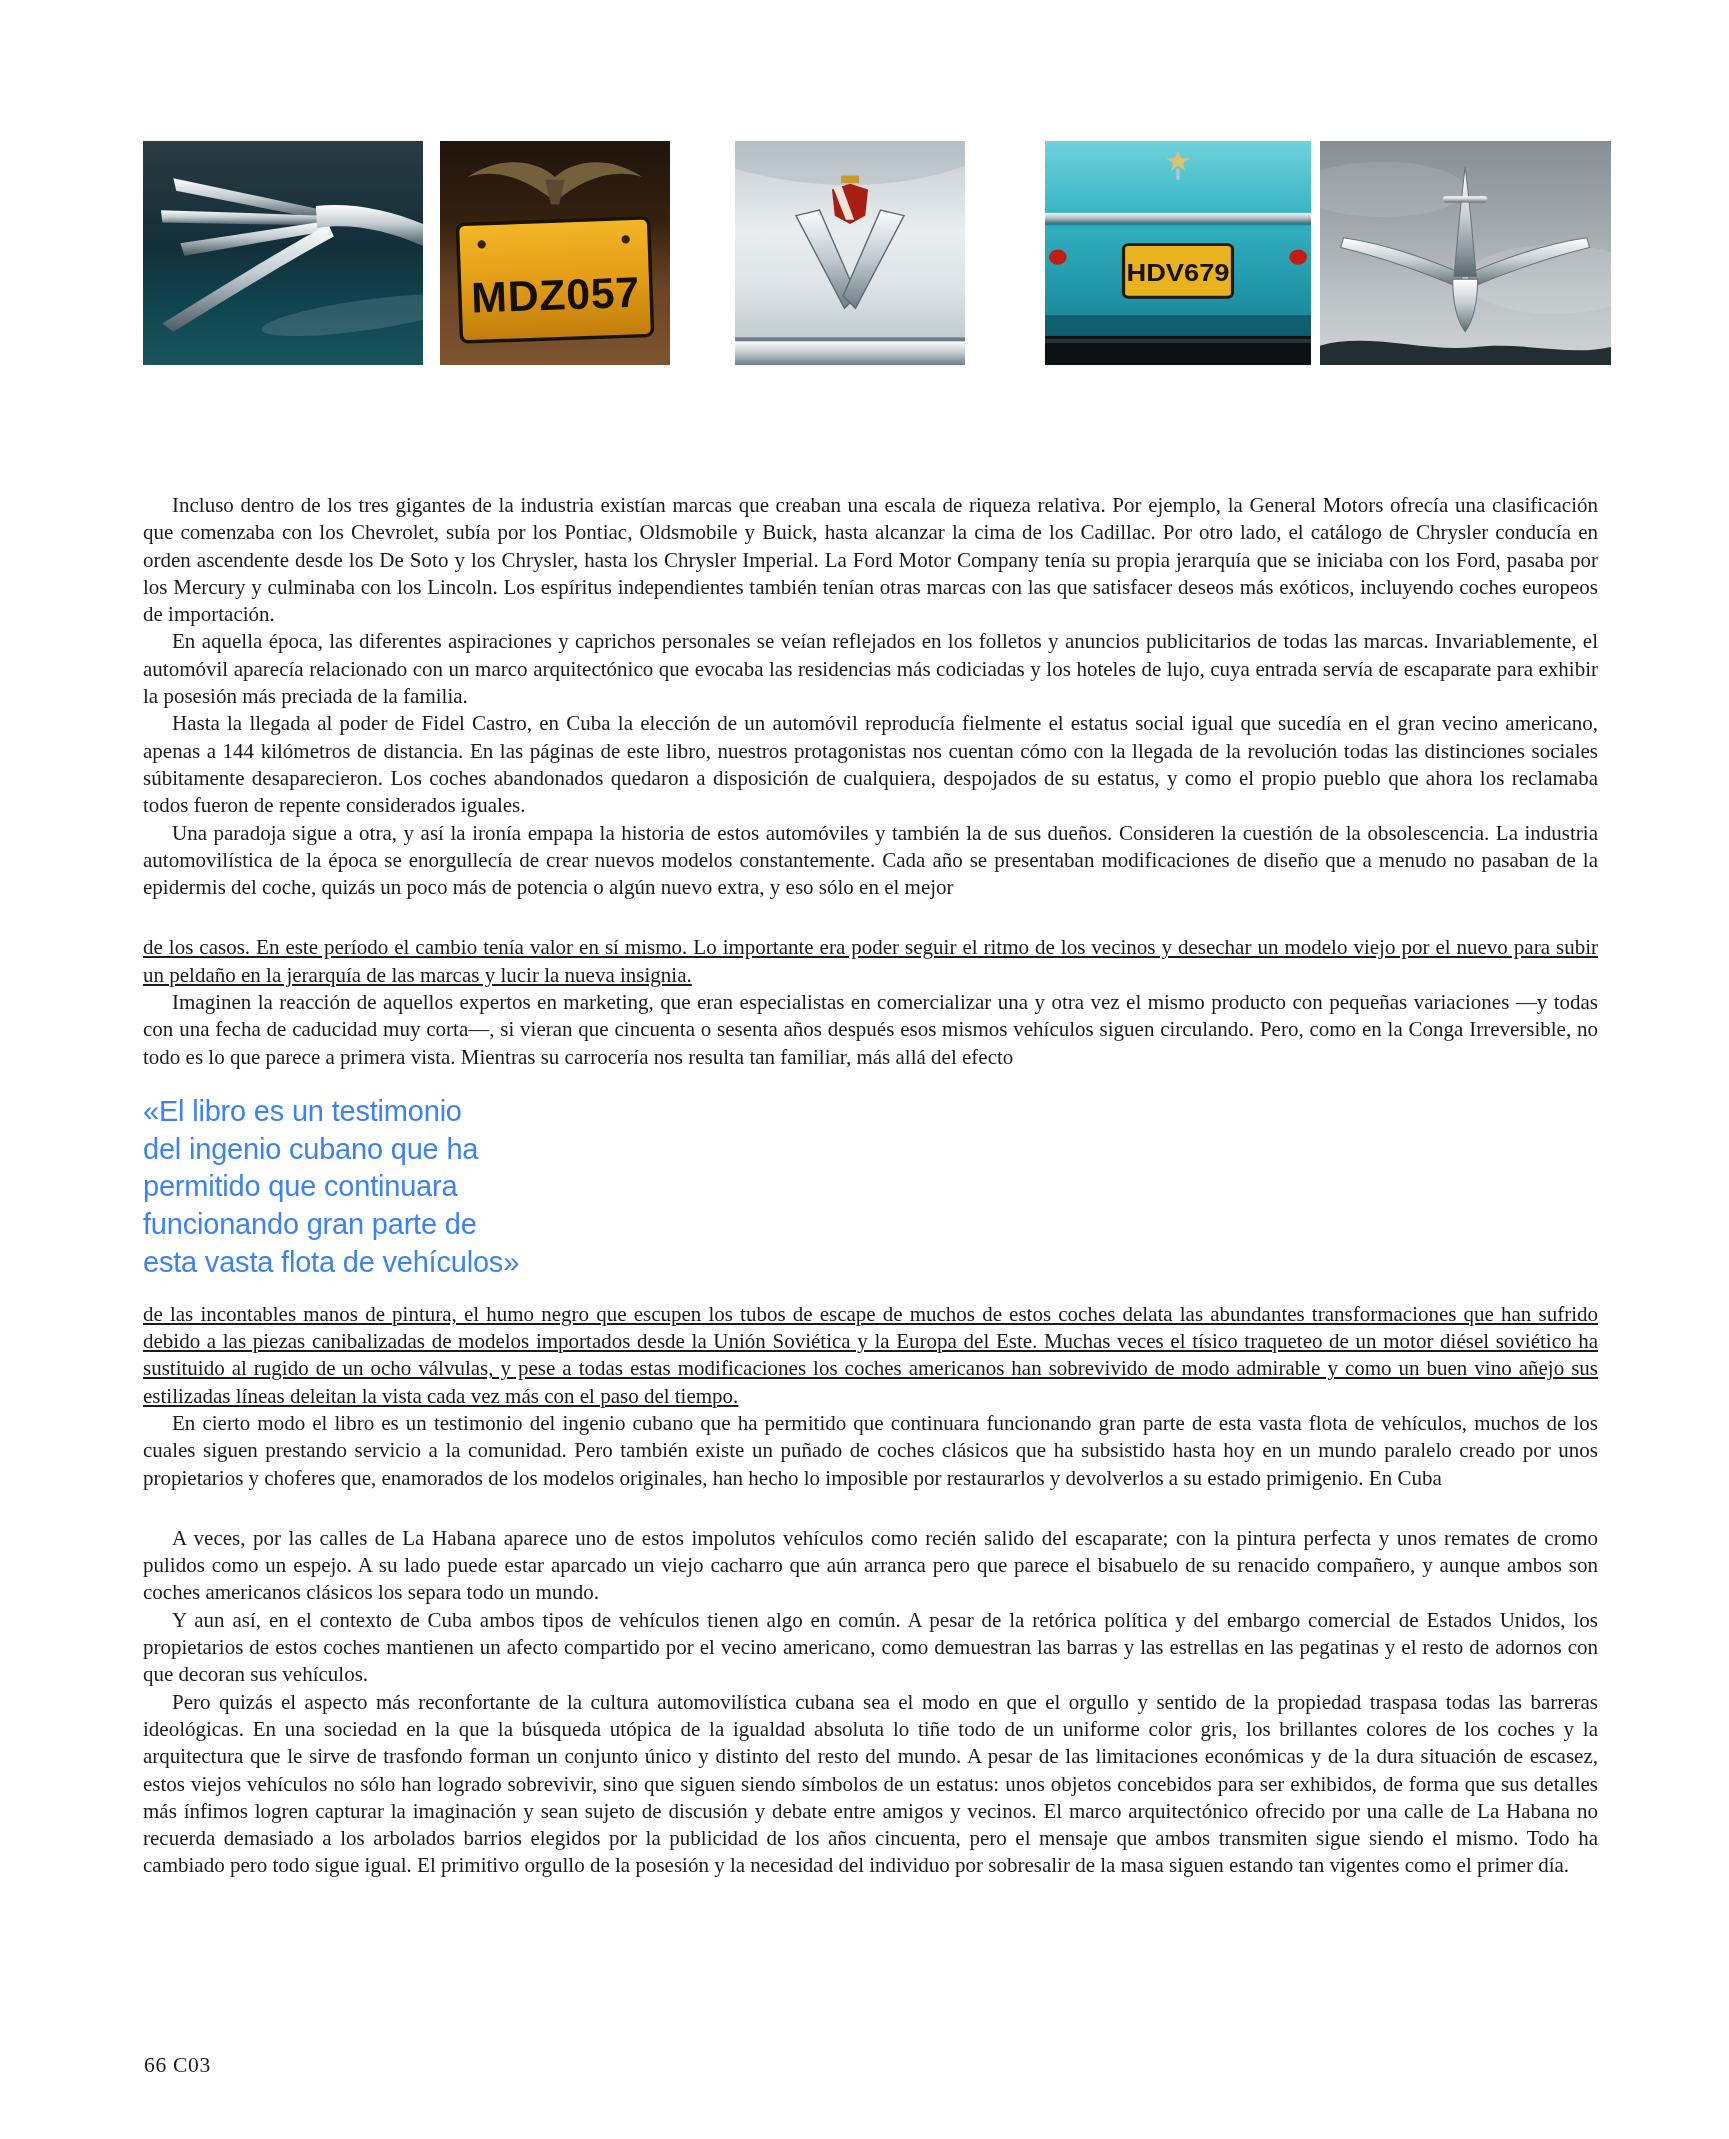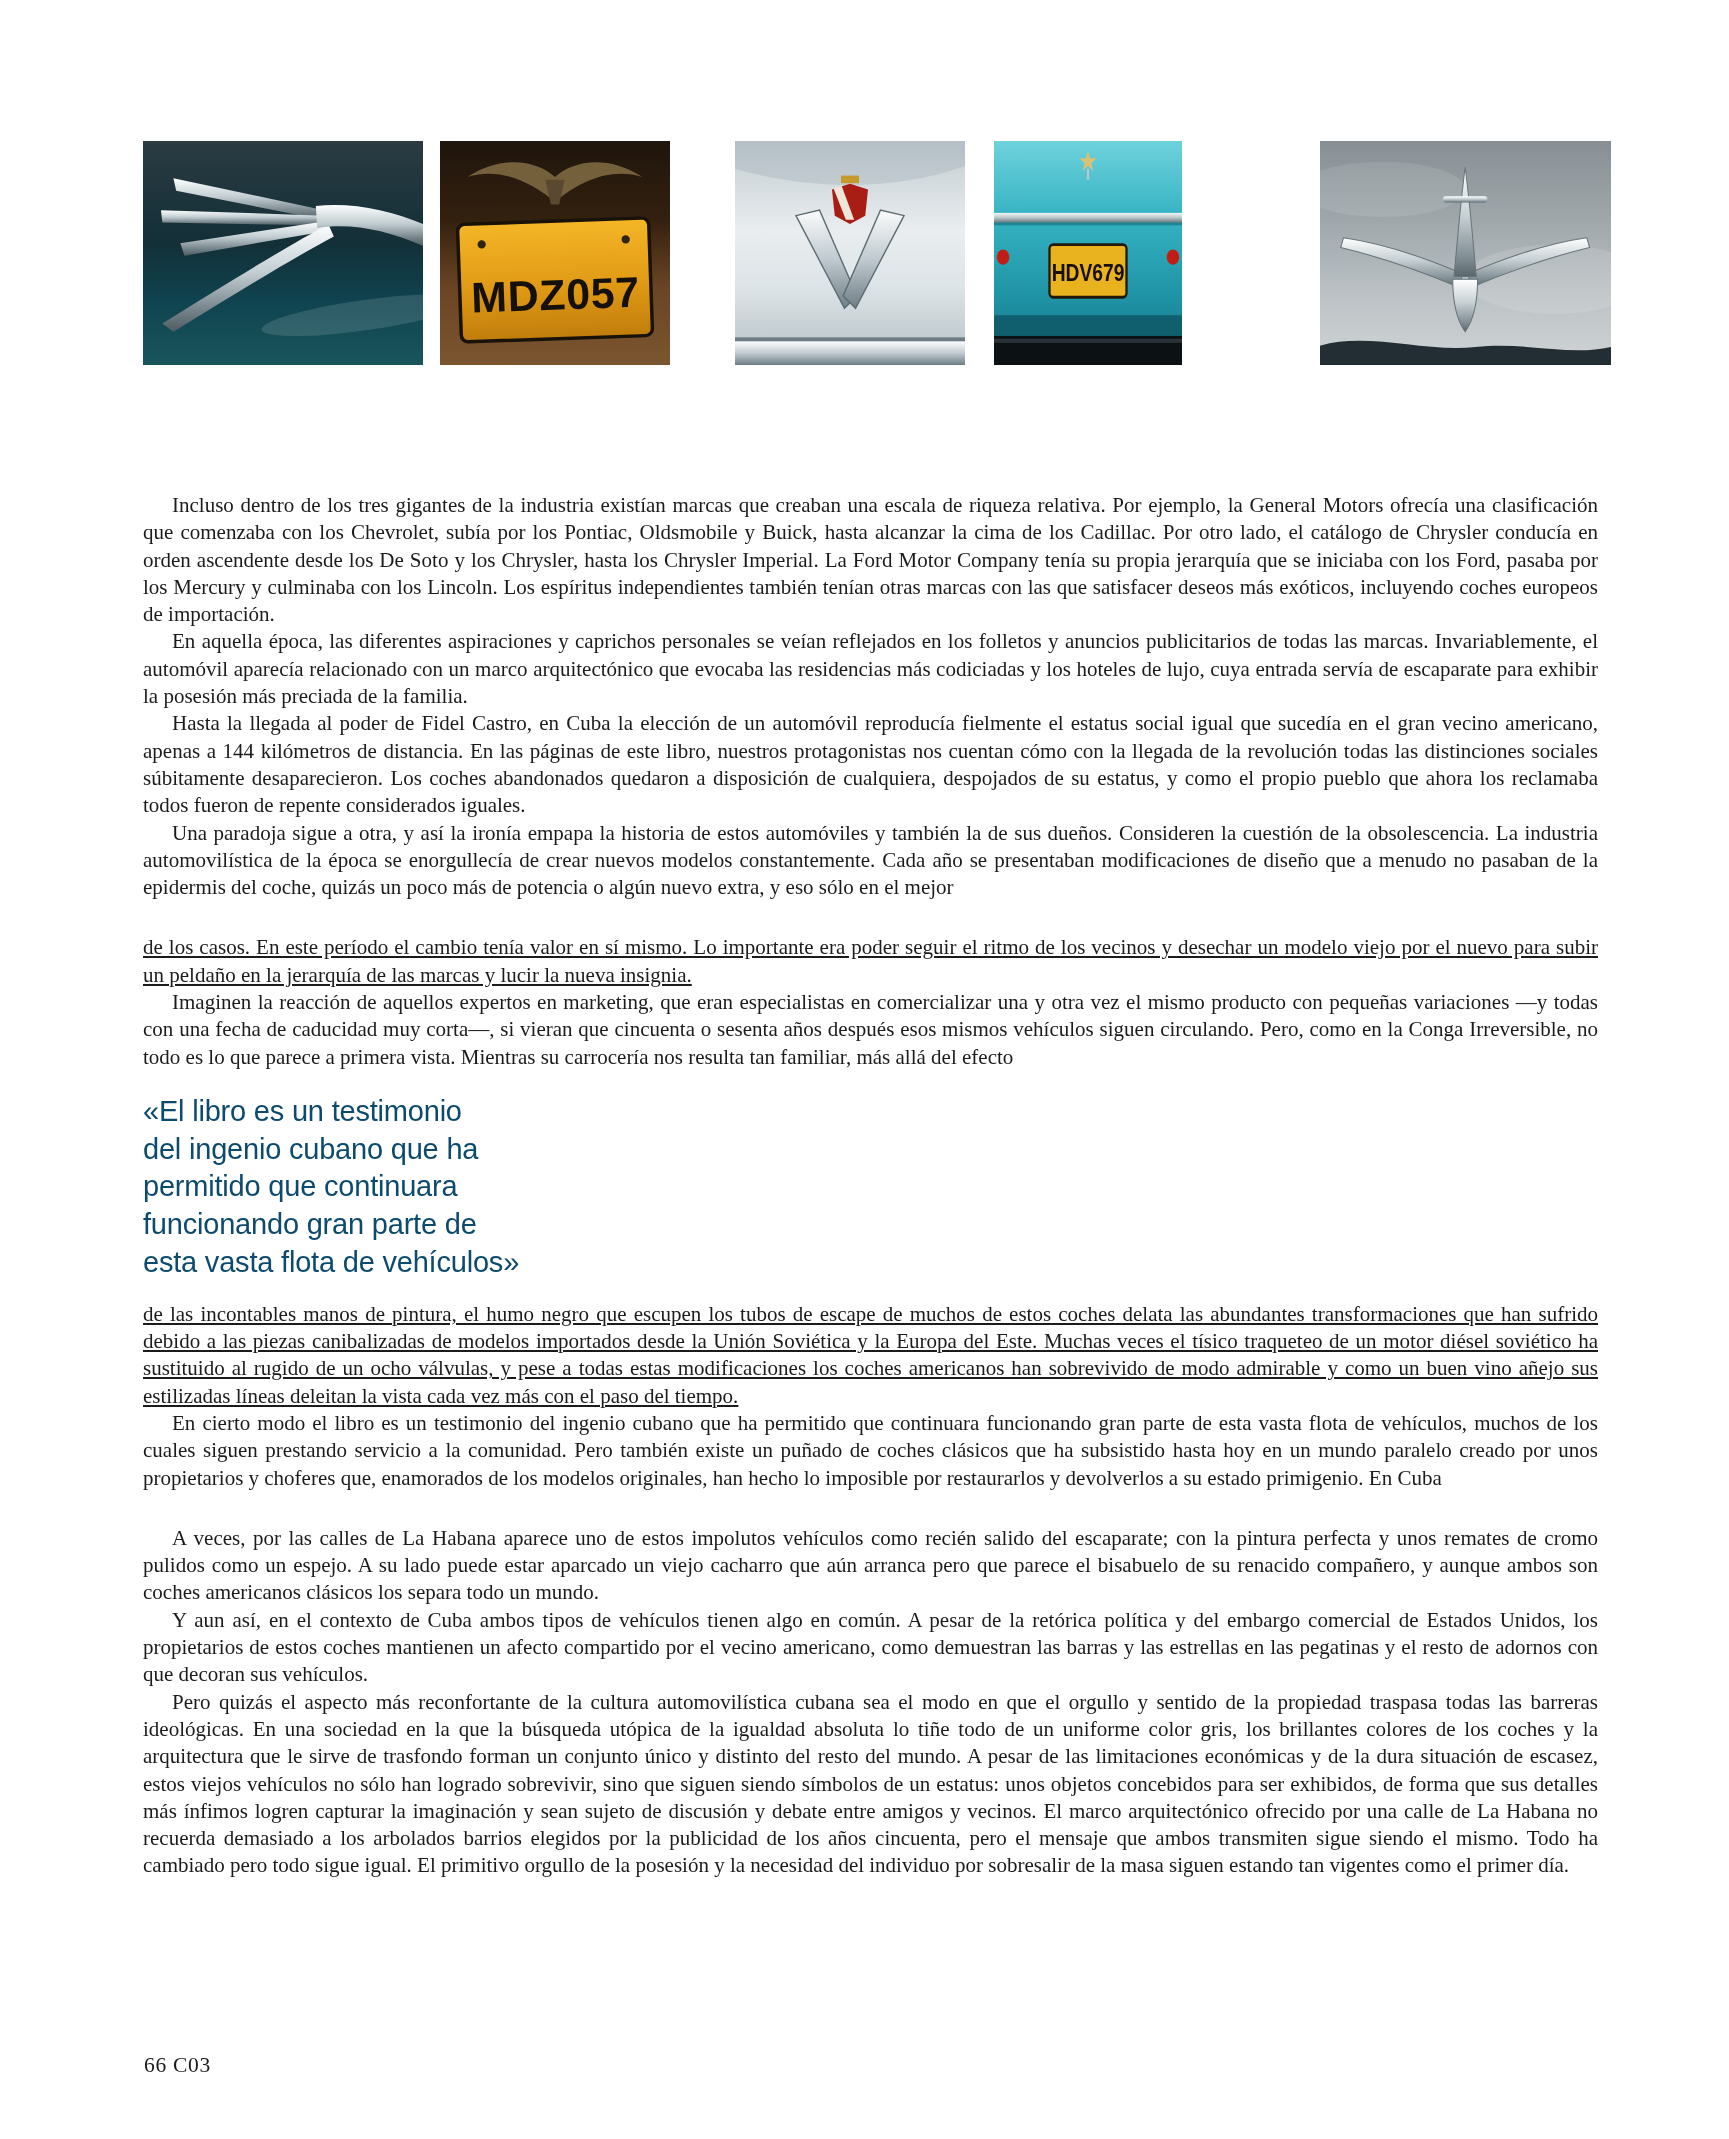--- a/index.html
+++ b/index.html
@@ -38,21 +38,21 @@
     line-height: 1.3;
     hyphens: auto;
     -webkit-hyphens: auto;
   }
   .col p { margin: 0; text-indent: 29px; }
   .col p.cont { text-indent: 0; text-decoration: underline; }
   .pull-quote {
     font-family: "Liberation Sans", "DejaVu Sans", sans-serif;
     font-size: 29px;
     line-height: 1.3;
-    color: #0c4a6e;
+    color: #3b82f6;
     white-space: pre-line;
     text-align: left;
     margin: 22px 0 19.4px 0;
     letter-spacing: -0.2px;
   }
   .footer {
     position: absolute;
     left: 144px;
     top: 2053px;
     font-size: 21.5px;
@@ -146,21 +146,21 @@
         </g>
         <g>
           <path d="M88,108 L122,100 L176,224 L158,242 Z" fill="url(#p3c)" stroke="#5d6b72" stroke-width="2"></path>
           <path d="M244,108 L210,100 L156,224 L174,242 Z" fill="url(#p3c)" stroke="#5d6b72" stroke-width="2"></path>
         </g>
         <rect x="0" y="284" width="332" height="6" fill="#6f7d84"></rect>
         <rect x="0" y="290" width="332" height="34" fill="url(#p3c)"></rect>
       </svg>
     </figure>
 
-    <figure class="photo" style="left:994px;width:188px">
+    <figure class="photo" style="left:1045px;width:266px">
       <svg viewBox="0 0 332 324" preserveAspectRatio="none">
         <defs>
           <linearGradient id="p4bg" x1="0" y1="0" x2="0" y2="1">
             <stop offset="0" stop-color="#6ed2dc"></stop>
               <stop offset="0.35" stop-color="#34b2c2"></stop>
             <stop offset="0.7" stop-color="#1f93a6"></stop>
               <stop offset="1" stop-color="#14707f"></stop>
           </linearGradient>
           <linearGradient id="p4c" x1="0" y1="0" x2="0" y2="1">
             <stop offset="0" stop-color="#f2f6f7"></stop>

